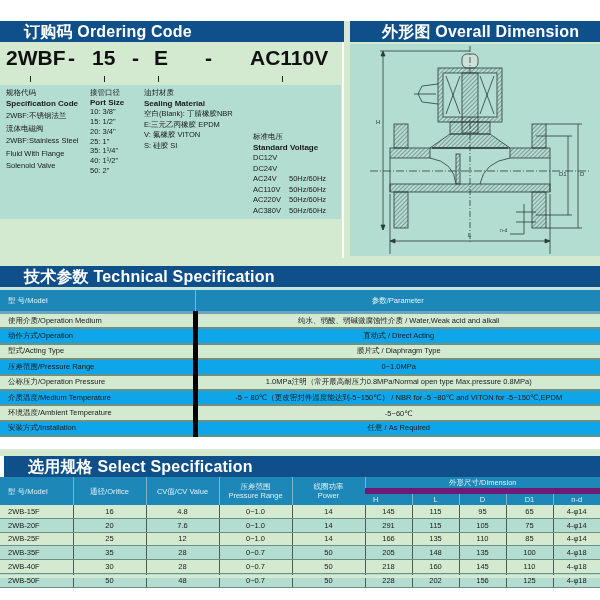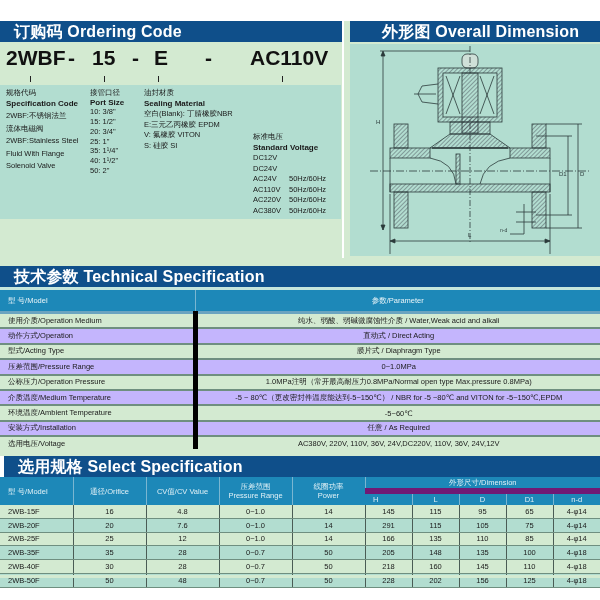--- a/index.html
+++ b/index.html
@@ -1,35 +1,35 @@
 <!DOCTYPE html>
 <html><head>
 <meta charset="utf-8">
 <style>
   html,body{margin:0;padding:0;}
   body{width:600px;height:600px;background:#ffffff;font-family:"Liberation Sans","DejaVu Sans",sans-serif;position:relative;overflow:hidden;color:#1a1a1a;}
   .abs{position:absolute;}
-  .banner{background:#0f4f8a;color:#ffffff;font-weight:bold;font-size:16px;line-height:21px;height:21px;padding-left:14px;white-space:nowrap;letter-spacing:0.2px;}
+  .banner{background:#0f4f8a;color:#ffffff;font-weight:bold;font-size:16px;line-height:21px;height:21px;padding-left:24px;white-space:nowrap;letter-spacing:0.2px;}
   .banner .cn{font-weight:bold;}
   .panel-light{background:#d3ead1;}
   .panel-teal{background:#b2ddd0;}
   
   .code-row{position:absolute;top:46px;left:6px;font-weight:bold;font-size:21px;color:#111;}
   .code-row span{position:absolute;white-space:nowrap;}
   .tick{position:absolute;width:1px;height:6px;background:#222;top:76px;}
   .col{position:absolute;font-size:7.5px;line-height:10.5px;color:#1a1a1a;white-space:nowrap;}
   .col .h{font-weight:bold;}
   
   table{border-collapse:collapse;}
   .tech{position:absolute;left:0;top:290px;width:600px;font-size:7.5px;}
   .tech td{height:13.4px;padding:0 0 0 8px;border-bottom:2px solid #6f8f80;}
   .tech td.v{text-align:center;padding:0;border-left:5px solid #000000;}
   .tech tr.hd td{background:#1d88b8;color:#e8f4f8;height:21px;border-bottom:3px solid #6aa4c0;}
   .tech tr.a td{background:#d3ead1;}
-  .tech tr.b td{background:#c4b5fd;}
+  .tech tr.b td{background:#0ea5e9;}
   .sel{position:absolute;left:0;top:477px;width:600px;font-size:7.5px;table-layout:fixed;}
   .sel th{background:#1d88b8;color:#dff0f6;font-weight:normal;font-size:7.5px;line-height:9px;border-left:1px solid #7ab6d1;padding:0;}
   .sel th:first-child{border-left:none;text-align:left;padding-left:8px;}
   .sel td{height:12.8px;padding:0;text-align:center;border-left:1px solid #4a5c55;border-bottom:1px solid #6f8f80;}
   .sel td:first-child{text-align:left;padding-left:8px;border-left:none;}
   .sel tr.a td{background:#d3ead1;}
   .sel tr.b td{background:#b2ddd0;}
 </style>
 </head>
 <body>
@@ -218,24 +218,20 @@
         <td>介质温度/Medium Temperature</td>
         <td class="v">-5 ~ 80℃（更改密封件温度能达到-5~150℃） / NBR for -5 ~80℃  and VITON for  -5~150℃,EPDM</td>
       </tr>
   <tr class="a">
         <td>环境温度/Ambient Temperature</td>
         <td class="v">-5~60℃</td>
       </tr>
   <tr class="b">
         <td>安装方式/Installation</td>
         <td class="v">任意  / As Required</td>
-      </tr>
-  <tr class="a">
-        <td>选用电压/Voltage</td>
-        <td class="v">AC380V, 220V, 110V, 36V, 24V,DC220V, 110V, 36V, 24V,12V</td>
       </tr>
 </tbody>
   </table>
 
 <div class="abs panel-light" style="left:0;top:449px;width:600px;height:7px;"></div>
 <div class="abs banner" style="left:4px;top:456px;width:586px;height:21px;">
   <span class="cn">选用规格</span>
   <span>Select  Specification</span>
 </div>
 

